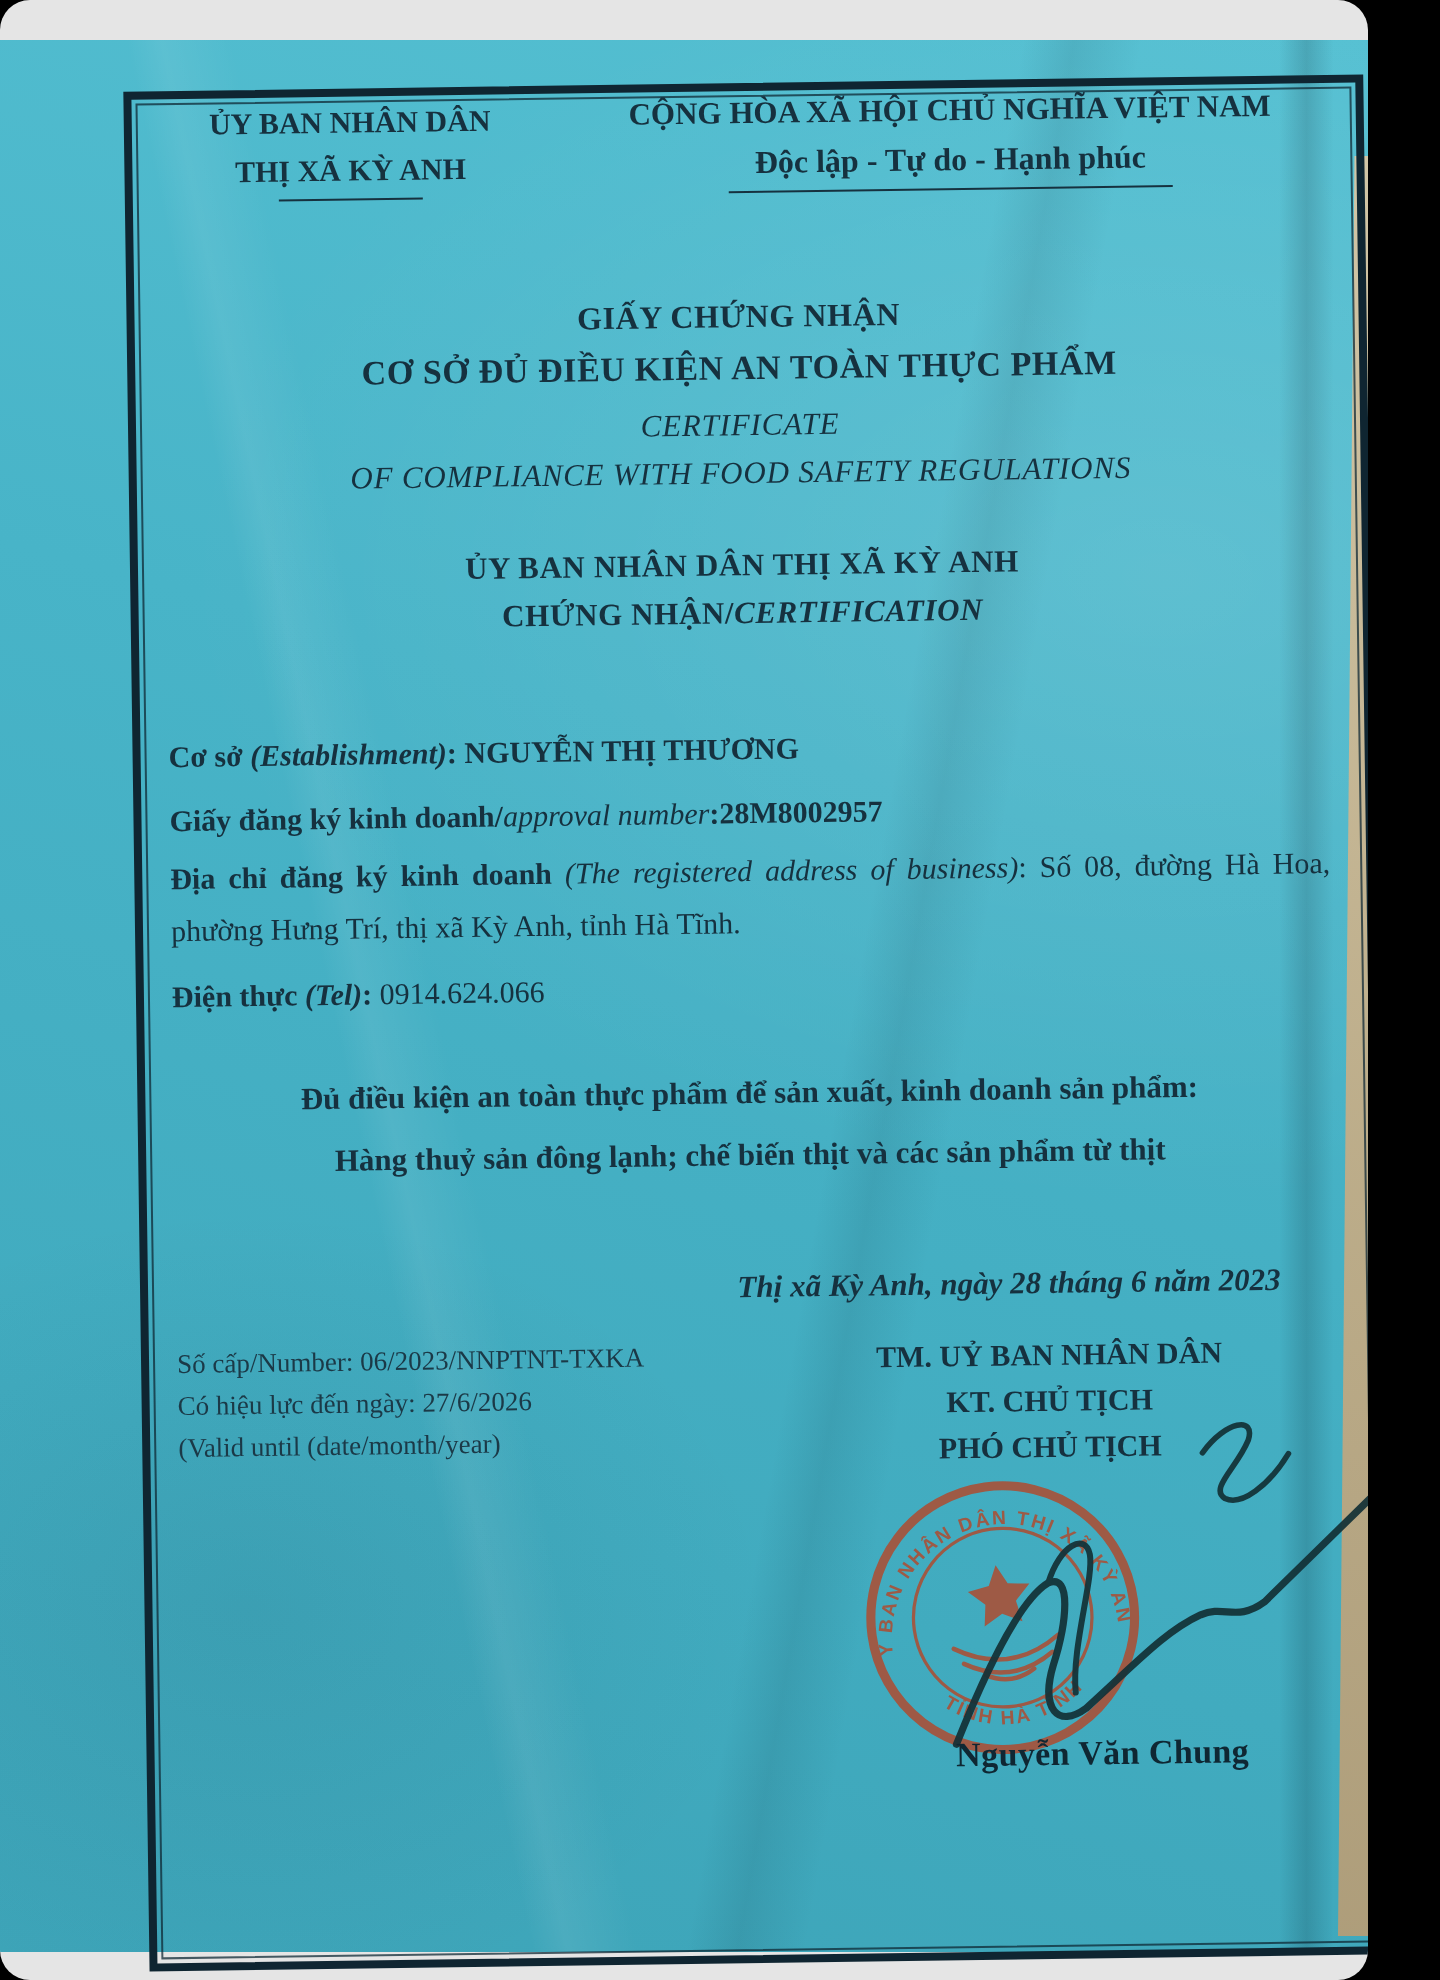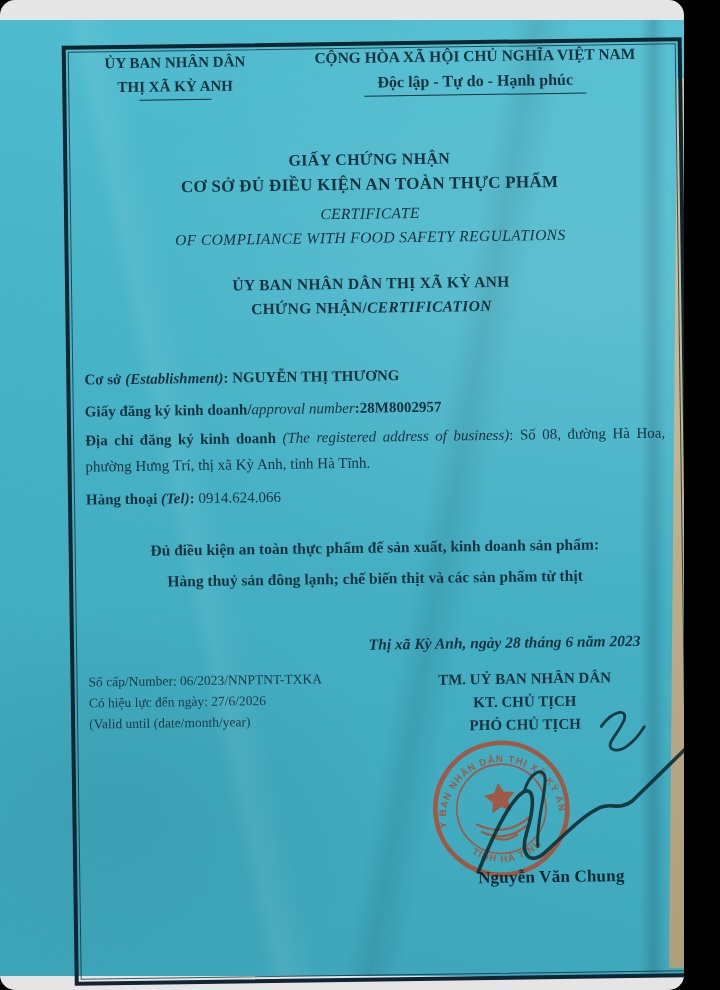--- a/index.html
+++ b/index.html
@@ -85,21 +85,21 @@
         <div>ỦY BAN NHÂN DÂN THỊ XÃ KỲ ANH</div>
         <div><span>CHỨNG NHẬN/</span><span class="i">CERTIFICATION</span></div>
       </div>
 
       <p class="abs field f1"><span class="b">Cơ sở </span><span class="b i">(Establishment)</span><span class="b">: NGUYỄN THỊ THƯƠNG</span></p>
 
       <p class="abs field f2"><span class="b">Giấy đăng ký kinh doanh/</span><span class="i">approval number</span><span class="b">:28M8002957</span></p>
 
       <p class="abs field f3"><span class="b">Địa chỉ đăng ký kinh doanh </span><span class="i">(The registered address of business)</span><span>: Số 08, đường Hà Hoa, phường Hưng Trí, thị xã Kỳ Anh, tỉnh Hà Tĩnh.</span></p>
 
-      <p class="abs field f4"><span class="b">Hàng thoại </span><span class="b i">(Tel)</span><span class="b">: </span><span>0914.624.066</span></p>
+      <p class="abs field f4"><span class="b">Điện thực </span><span class="b i">(Tel)</span><span class="b">: </span><span>0914.624.066</span></p>
 
       <div class="abs statement ctr">
         <div>Đủ điều kiện an toàn thực phẩm để sản xuất, kinh doanh sản phẩm:</div>
         <div>Hàng thuỷ sản đông lạnh; chế biến thịt và các sản phẩm từ thịt</div>
       </div>
 
       <div class="abs dateline">Thị xã Kỳ Anh, ngày 28 tháng 6 năm 2023</div>
 
       <div class="abs issuance">
         <div>Số cấp/Number: 06/2023/NNPTNT-TXKA</div>

